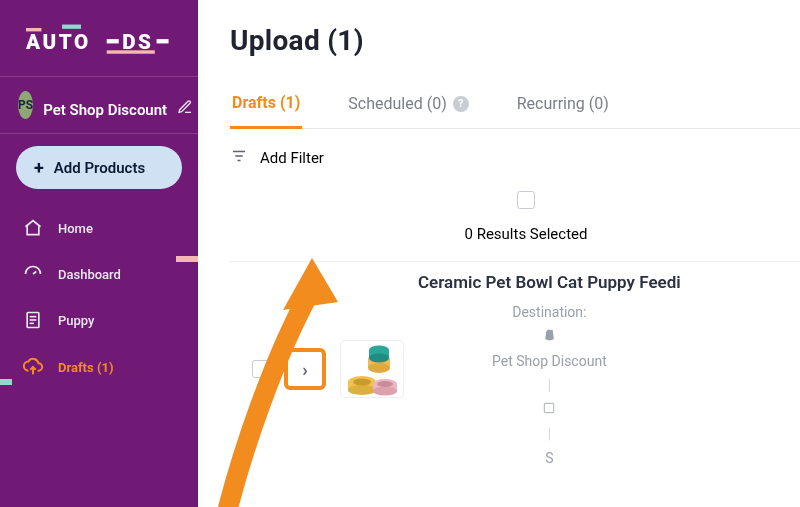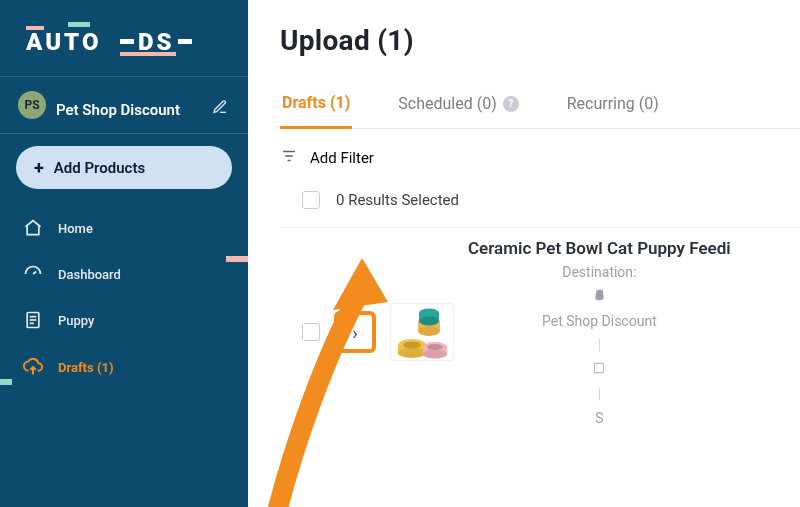--- a/index.html
+++ b/index.html
@@ -1,17 +1,17 @@
 <!DOCTYPE html>
 <html><head>
 <meta charset="utf-8">
 <style>
   * { box-sizing: border-box; margin: 0; padding: 0; font-family: -apple-system, BlinkMacSystemFont, "Segoe UI", Roboto, Arial, sans-serif; }
   body { width: 800px; height: 507px; overflow: hidden; display: flex; background: #fff; }
-  .sidebar { width: 248px; background: #0c4a6e; color: #fff; display: flex; flex-direction: column; position: relative; }
+  .sidebar { width: 198px; background: #701a75; color: #fff; display: flex; flex-direction: column; position: relative; }
   .logo { padding: 22px 26px 18px; display: flex; align-items: center; }
   .logo-svg { width: 170px; height: 36px; }
   .hr { border-top: 1px solid rgba(255,255,255,0.15); margin: 0; }
   .store-row { display: flex; align-items: flex-end; padding: 14px 20px 14px 18px; gap: 10px; cursor: pointer; }
   .store-badge { width: 28px; height: 28px; border-radius: 50%; background: #8fa776; color: #1b2539; display: flex; align-items: center; justify-content: center; font-size: 12px; font-weight: 700; }
   .store-name { font-size: 15px; font-weight: 600; flex: 1; white-space: nowrap; }
   .pencil { color: #e5e7eb; }
   .add-btn-wrap { padding: 12px 16px 8px; }
   .add-btn { width: 100%; background: #cfe1f2; color: #0d1a35; border: none; border-radius: 22px; padding: 11px 18px; font-size: 15px; font-weight: 600; display: flex; align-items: center; gap: 10px; cursor: pointer; }
   .nav { padding: 8px 0 0; display: flex; flex-direction: column; }
@@ -22,27 +22,27 @@
   .fleck1 { position:absolute; right:0; top:256px; width:22px; height:6px; background:#f5b8b1; }
   .fleck2 { position:absolute; left:0; top:379px; width:12px; height:6px; background:#94d8c9; }
 
   .main { flex: 1; padding: 24px 0 0 32px; position: relative; overflow: hidden; }
   .title { font-size: 28px; font-weight: 700; color: #1f2430; letter-spacing: 0.3px; }
   .tabs { display: flex; gap: 44px; margin-top: 36px; border-bottom: 1px solid #e5e7eb; width: 100%; }
   .tab { padding: 0 2px 14px; font-size: 16px; color: #7a7f8a; cursor: pointer; display: flex; align-items: center; gap: 6px; }
   .tab.active { color: #f28c1e; font-weight: 700; border-bottom: 3px solid #f28c1e; margin-bottom: -1px; }
   .help-circle { width:16px; height:16px; border-radius:50%; background:#c9ccd2; color:#fff; font-size:11px; font-weight:700; display:inline-flex; align-items:center; justify-content:center; }
   .filter-row { display: flex; align-items: center; gap: 12px; padding: 18px 0 16px; color: #000000; font-size: 15px; cursor: pointer; }
-  .sel-row { display: flex; align-items: center; gap: 16px; padding: 6px 0 18px 22px; color: #404040; font-size: 15px; }
+  .sel-row { display: flex; align-items: center; gap: 16px; padding: 6px 0 18px 22px; color: #000000; font-size: 15px; flex-direction: column; }
   .chk { width: 18px; height: 18px; border: 1.5px solid #c9ccd2; border-radius: 3px; background: #fff; cursor: pointer; }
 
   .item-row { display: flex; align-items: center; gap: 14px; padding: 10px 0 14px 22px; border-top: 1px solid #eef0f3; }
   .expand-btn { width: 42px; height: 42px; border: 4px solid #f28c1e; border-radius: 6px; display: flex; align-items: center; justify-content: center; font-size: 18px; color: #5d6270; font-weight: 600; cursor: pointer; background:#fff; }
   .thumb { width: 64px; height: 58px; border: 1px solid #eceef1; border-radius: 4px; display:flex; align-items:center; justify-content:center; background:#fff; }
-  .prod-info { display: flex; flex-direction: column; gap: 6px; min-width: 0; }
+  .prod-info { display: flex; flex-direction: column; gap: 12px; min-width: 0; }
   .prod-title { font-size: 17px; font-weight: 600; color: #2b3140; white-space: nowrap; overflow: hidden; }
   .prod-meta { font-size: 14px; color: #9ba0aa; display: flex; align-items: center; gap: 8px; white-space: nowrap; flex-direction: column; }
   .sep { color: #d3d6dc; }
 
   .arrow-annot { position: absolute; left: 0px; top: 240px; pointer-events: none; }
 </style>
 </head>
 <body>
 
 <div class="sidebar">

